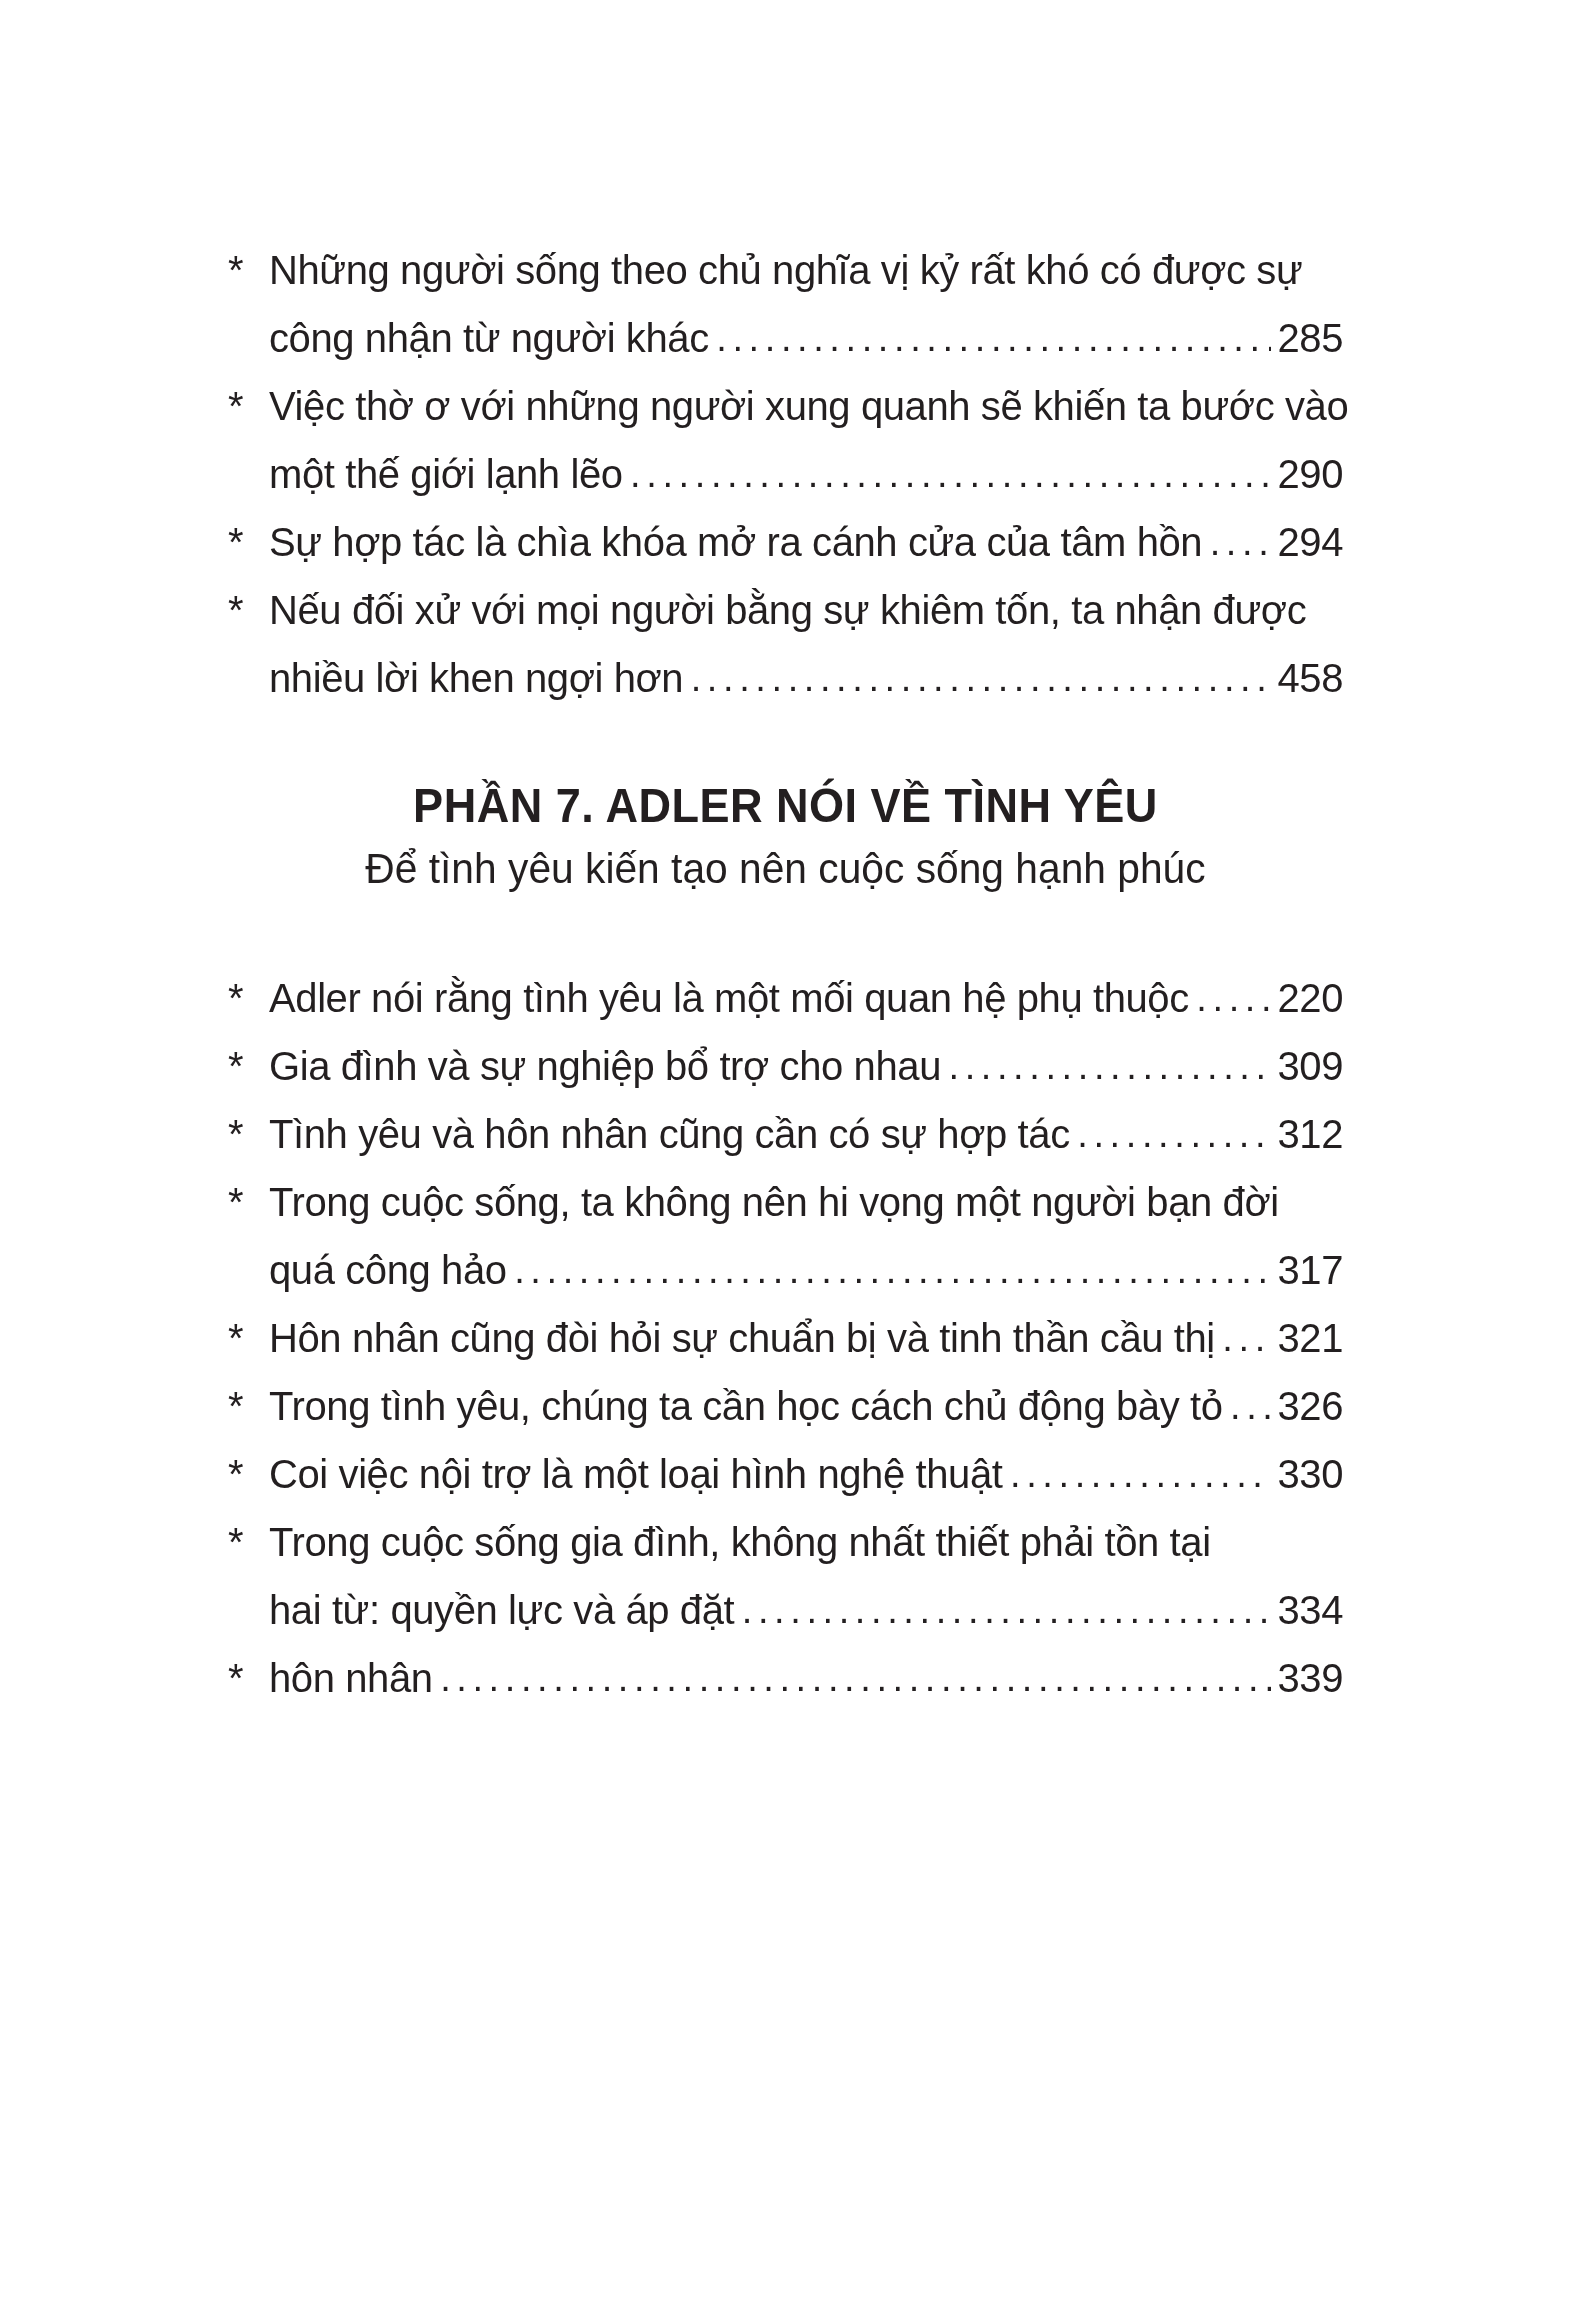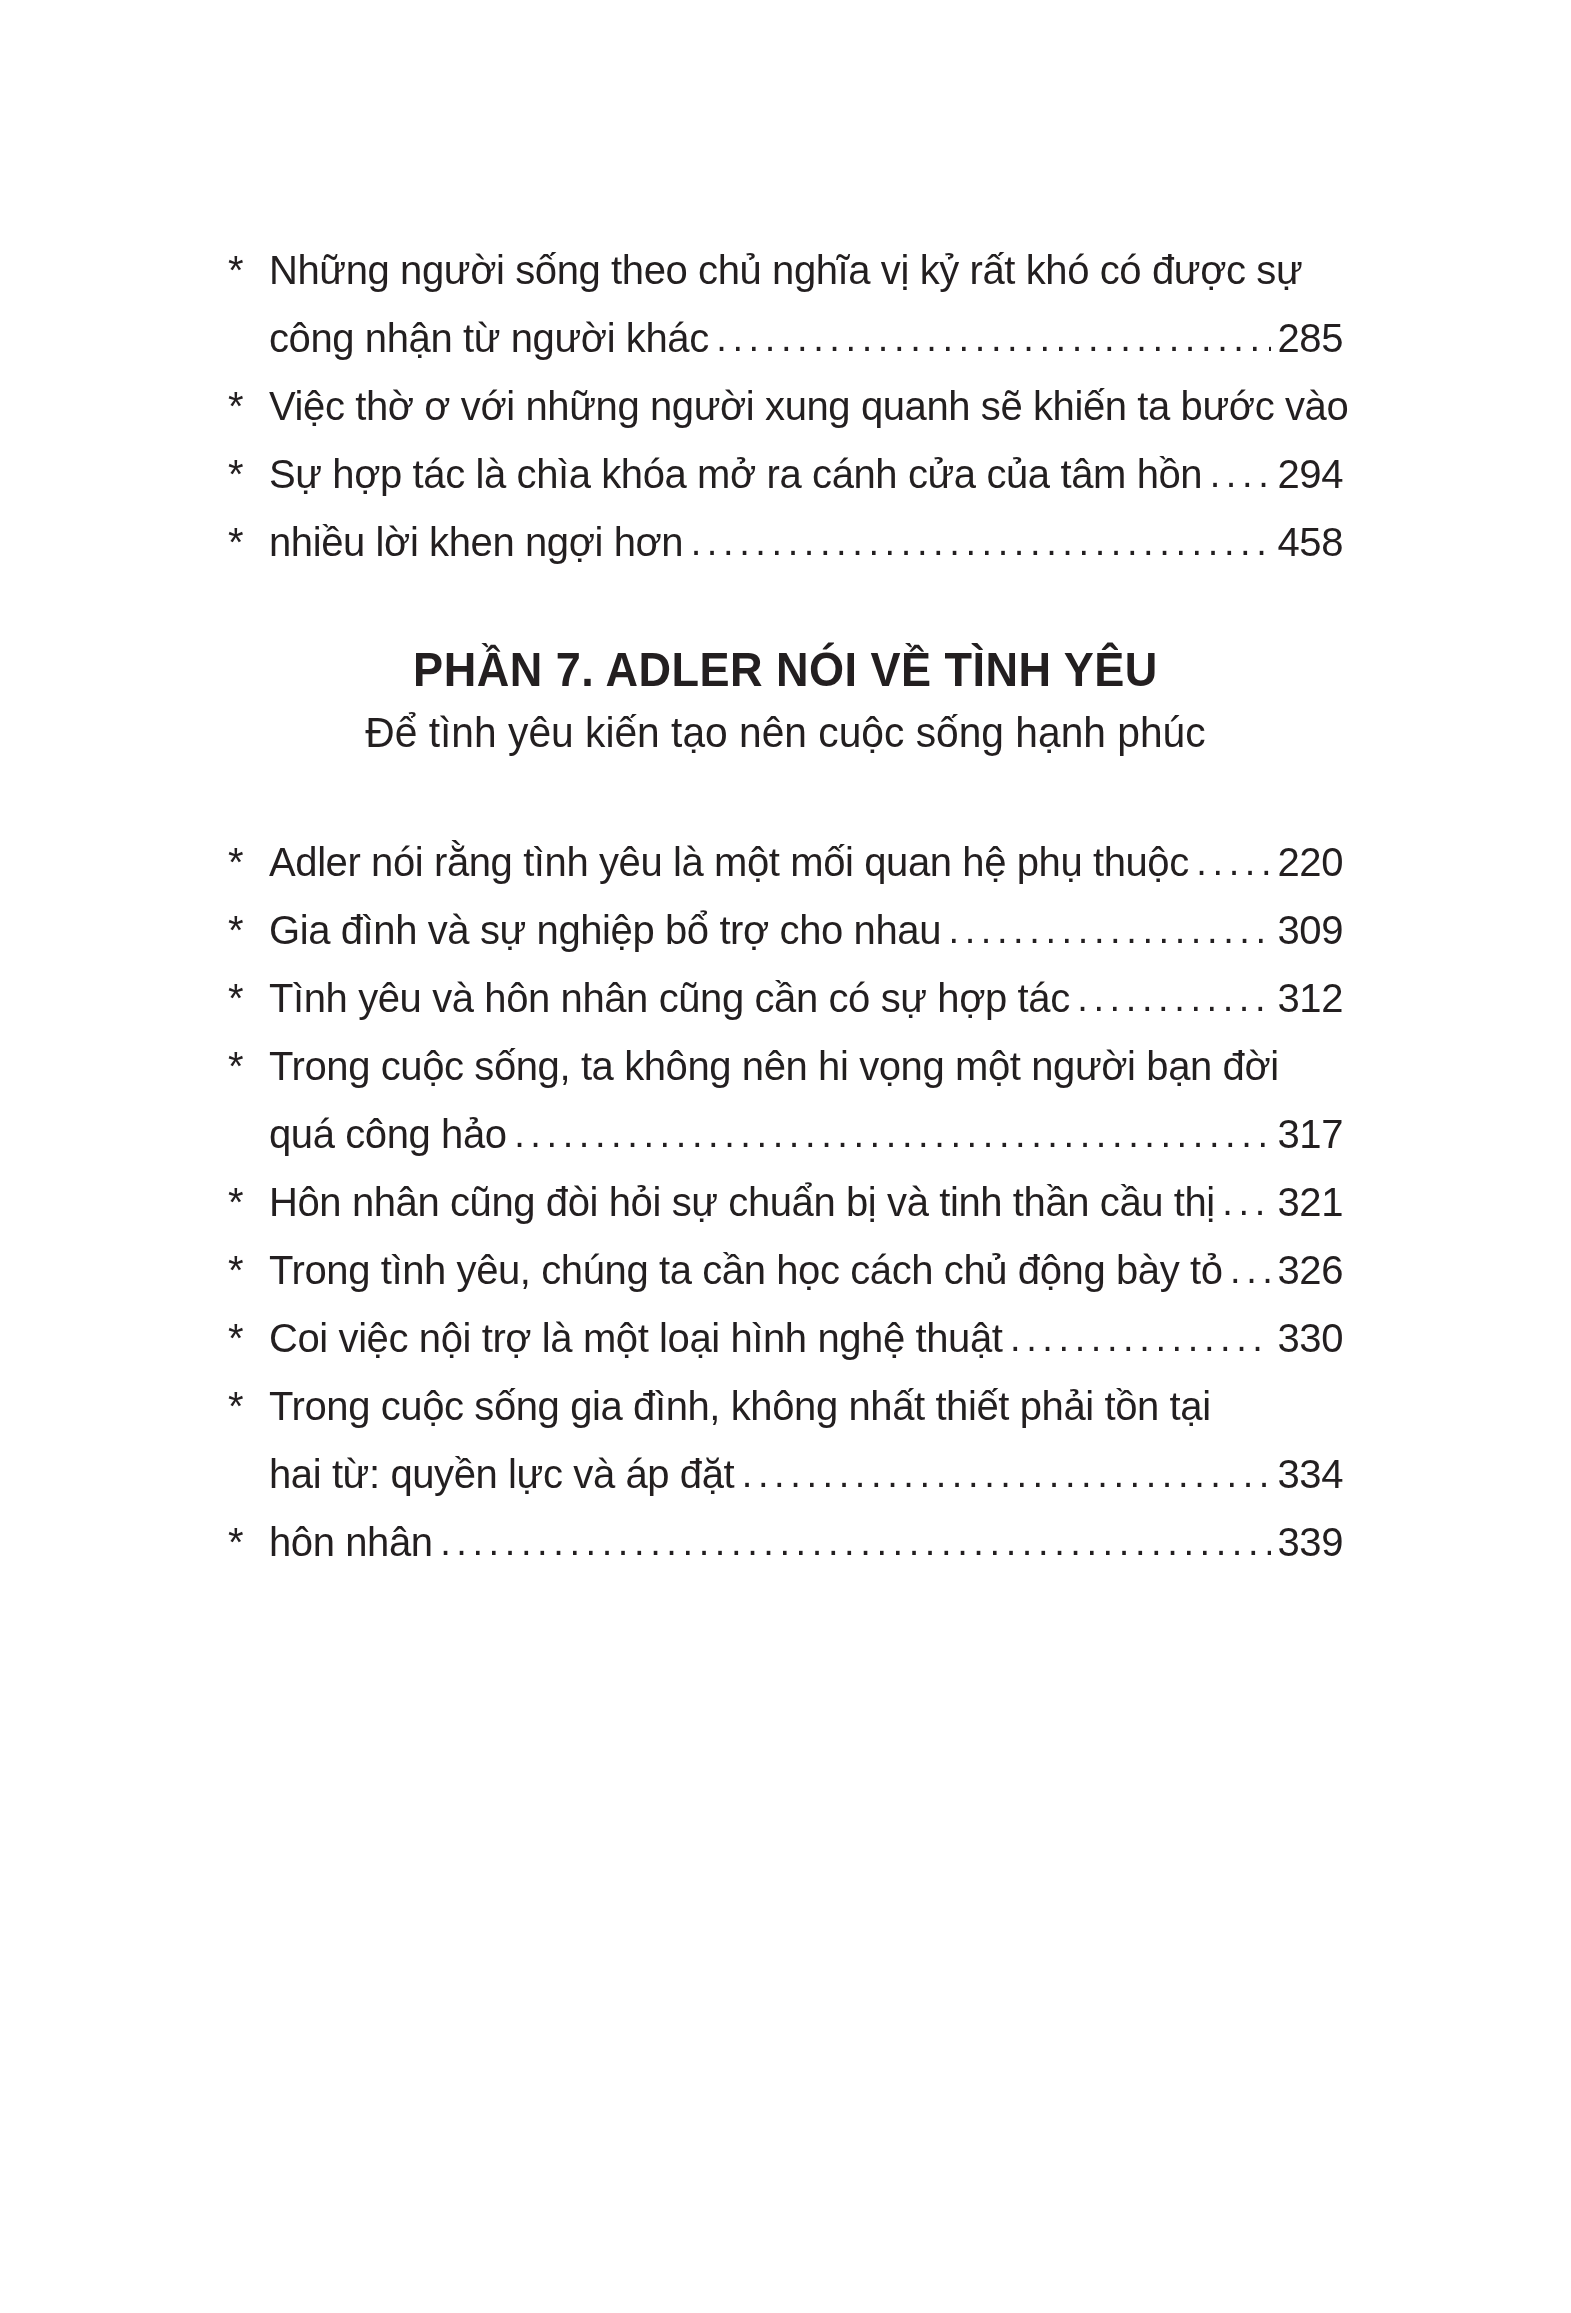--- a/index.html
+++ b/index.html
@@ -99,35 +99,41 @@
             <span class="line-text">công nhận từ người khác</span>
             <span class="dots"></span>
             <span class="pagenum">285</span>
           </div>
         </div>
       </div>
       <div class="toc-entry">
         <span class="bullet">*</span>
         <div class="entry-body">
           <div class="entry-line">Việc thờ ơ với những người xung quanh sẽ khiến ta bước vào</div>
+          <div class="entry-line last">
+            <span class="line-text">một thế giới lạnh lẽo</span>
+            <span class="dots"></span>
+            <span class="pagenum">290</span>
+          </div>
         </div>
       </div>
       <div class="toc-entry">
         <span class="bullet">*</span>
         <div class="entry-body">
           <div class="entry-line last">
             <span class="line-text">Sự hợp tác là chìa khóa mở ra cánh cửa của tâm hồn</span>
             <span class="dots"></span>
             <span class="pagenum">294</span>
           </div>
         </div>
       </div>
       <div class="toc-entry">
         <span class="bullet">*</span>
         <div class="entry-body">
+          <div class="entry-line">Nếu đối xử với mọi người bằng sự khiêm tốn, ta nhận được</div>
           <div class="entry-line last">
             <span class="line-text">nhiều lời khen ngợi hơn</span>
             <span class="dots"></span>
             <span class="pagenum">458</span>
           </div>
         </div>
       </div>
     </div>
   <div class="section-heading">
     <span class="section-title">PHẦN 7. ADLER NÓI VỀ TÌNH YÊU</span>

